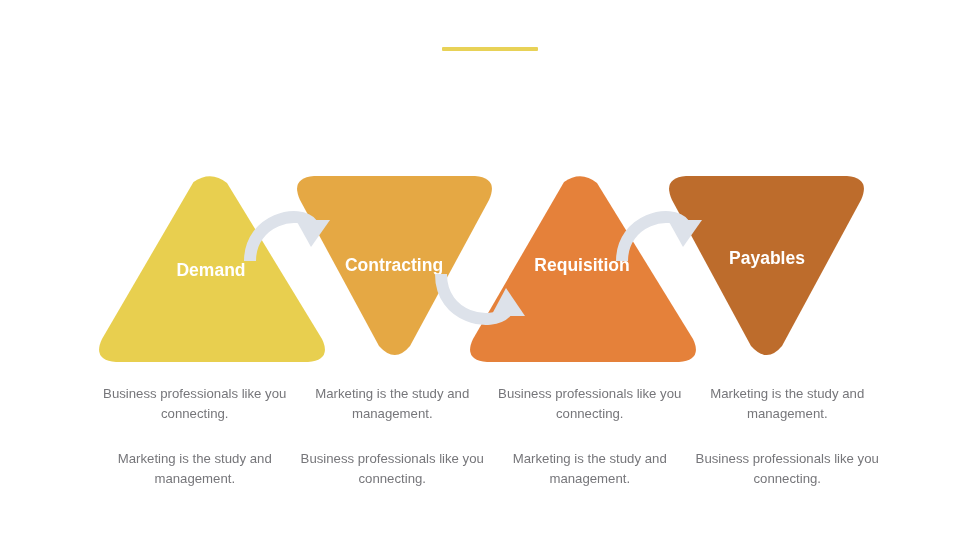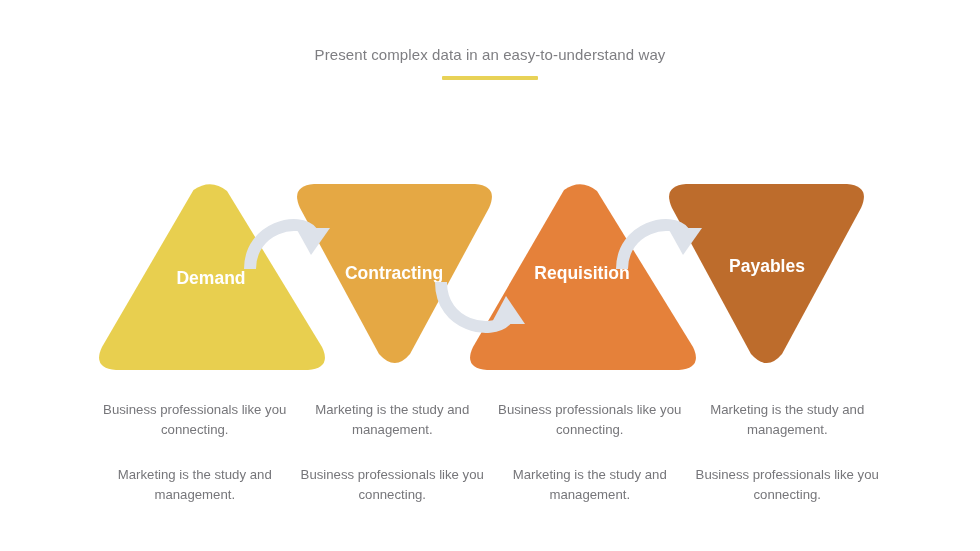--- a/index.html
+++ b/index.html
@@ -50,51 +50,50 @@
     margin: 13px auto 0 auto;
     width: 96px;
     height: 4px;
     background: #e8d257;
     border-radius: 1px;
   }
 
   
   #diagram {
     position: absolute;
-    top: 172px;
+    top: 164px;
     left: 0;
     width: 980px;
     height: 210px;
   }
   #diagram svg { display: block; }
 
   
   #captions {
     position: absolute;
-    top: 400px;
+    top: 384px;
     left: 96px;
     width: 790px;
     display: flex;
   }
   .caption-col {
     width: 197.5px;
     text-align: center;
     color: #76767a;
     font-size: 13.2px;
     line-height: 1.48;
   }
   .caption-block + .caption-block { margin-top: 26px; }
 </style>
 </head>
 <body>
 
 <div id="slide" style="background: rgb(255, 255, 255);">
 
   <div id="header">
-    <div id="subtitle" style="color: rgb(126, 126, 130);">Present complex data in an easy-to-understand way</div>
     <div id="title-divider" style="background: rgb(232, 210, 87);"></div>
   </div>
 
   <div id="diagram">
     <svg width="980" height="210" viewBox="0 0 980 210" xmlns="http://www.w3.org/2000/svg">
 
       <g>
         <path fill="#e8cf4f" d="M 193.5 18
                  Q 211 6 227 19
                  L 322 175

